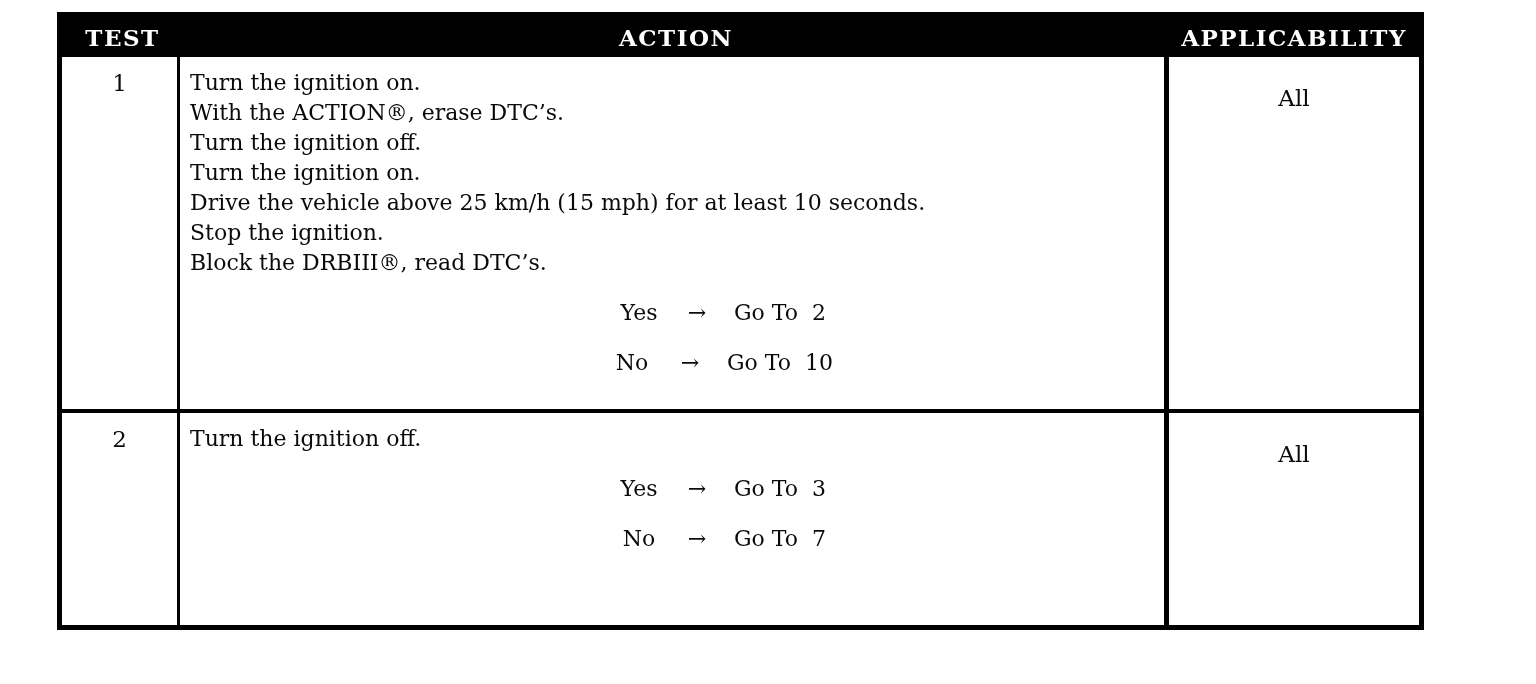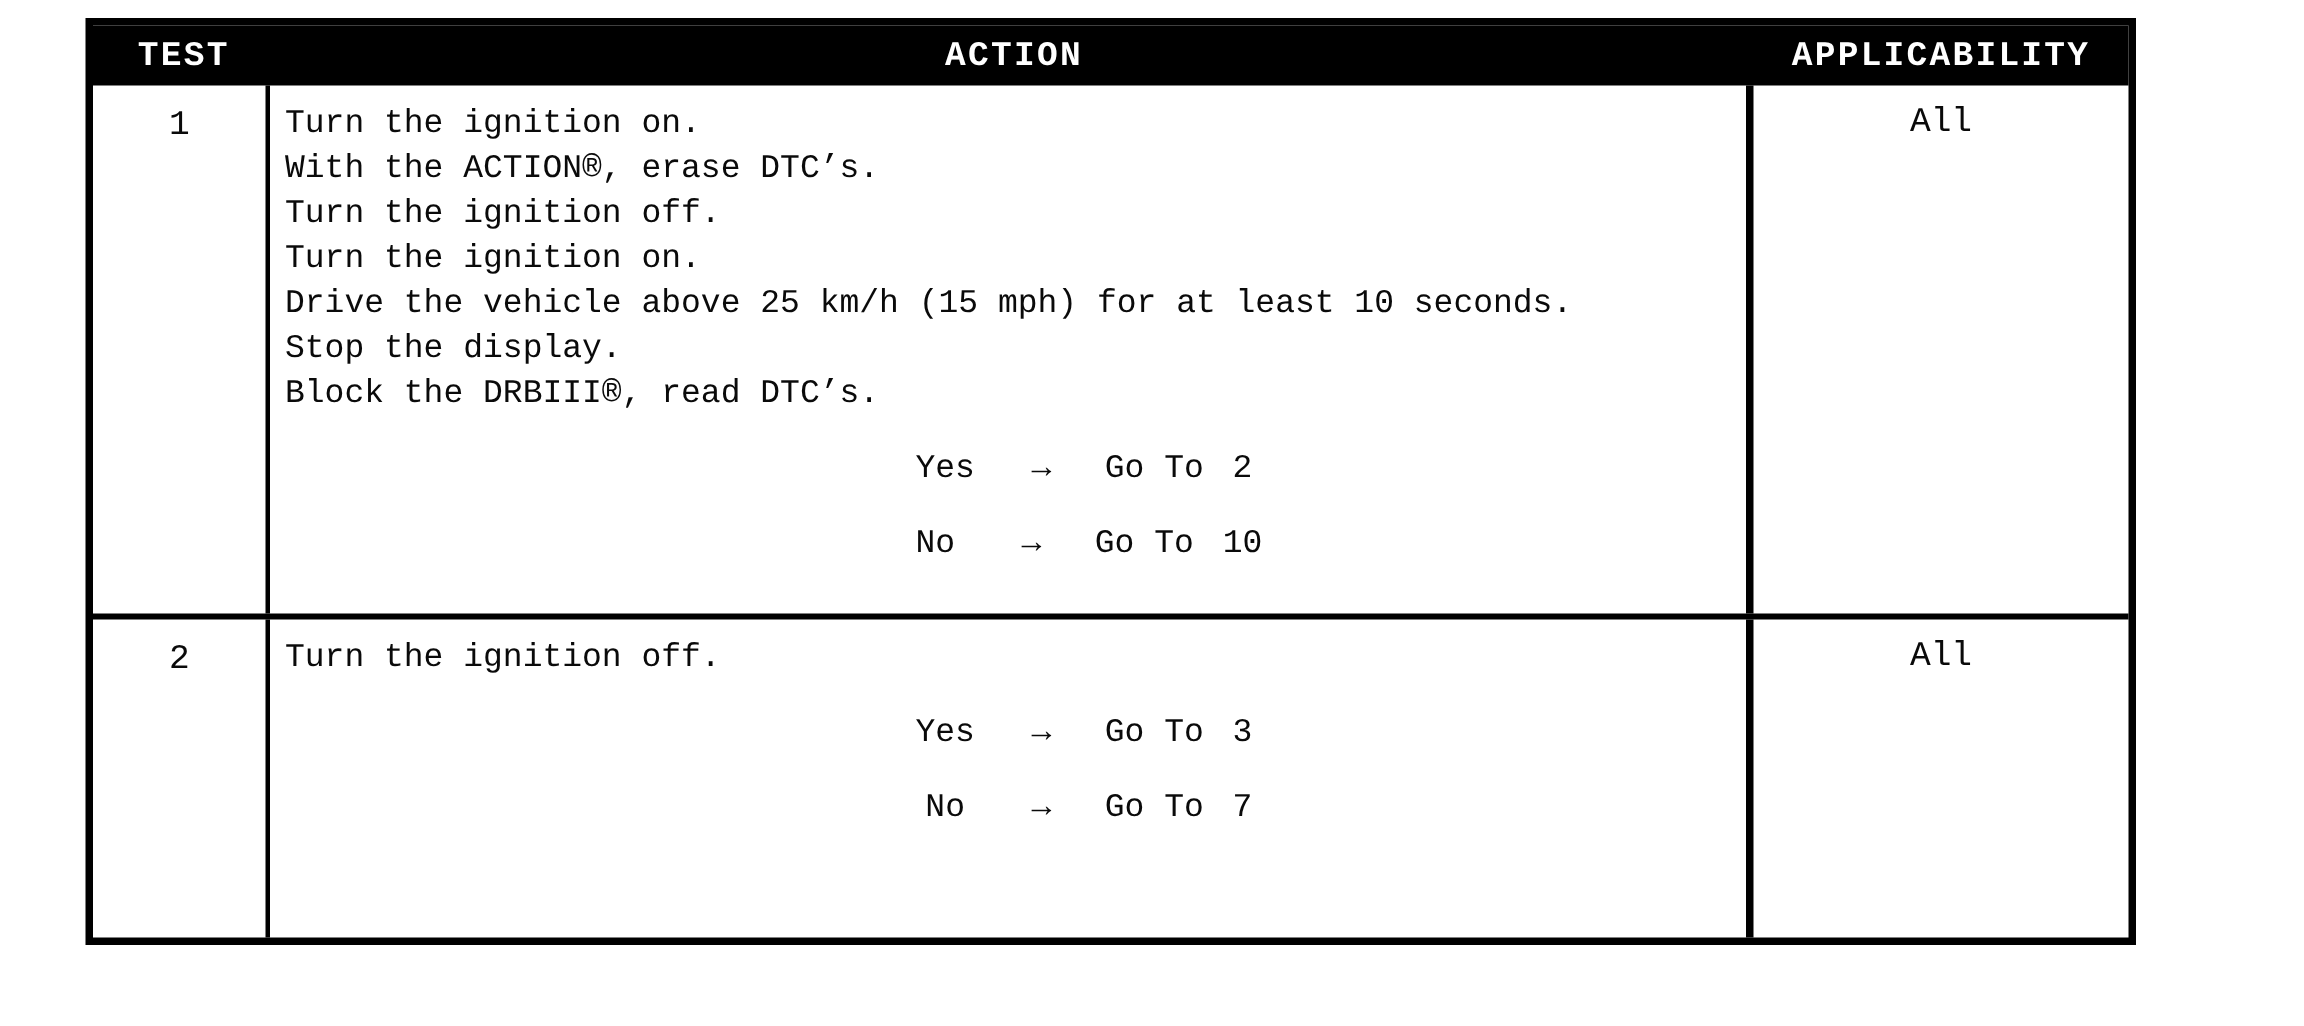--- a/index.html
+++ b/index.html
@@ -22,21 +22,20 @@
     position: absolute;
     left: 57px;
     top: 12px;
     width: 1367px;
     height: 618px;
     border: 5px solid #000000;
     box-sizing: border-box;
     display: flex;
     flex-direction: column;
     background: #ffffff;
-    font-family: Liberation Mono, monospace;
   }
   
   .thead {
     height: 40px;
     background: #000000;
     color: #ffffff;
     display: flex;
     align-items: center;
     font-weight: bold;
     font-size: 23px;
@@ -65,21 +64,21 @@
   .td-action {
     flex: 1;
     border-right: 5px solid #000000;
     padding: 11px 12px 0 10px;
     font-size: 22px;
     line-height: 30px;
   }
   .td-app {
     width: 250px;
     text-align: center;
-    padding-top: 11px;
+    padding-top: 28px;
     font-size: 23px;
   }
   .aline { white-space: nowrap; }
   .answer { margin-top: 20px; margin-left: 95px; white-space: nowrap; text-align: center; }
   .ans-label { display: inline-block; width: 56px; }
   .ans-arrow { display: inline-block; width: 46px; }
   .ans-goto  { display: inline-block; width: 78px; }
   .ans-target { display: inline-block; }
 </style>
 </head>
@@ -95,21 +94,21 @@
     </div>
 
     <div class="trow trow-1">
       <div class="td td-test">1</div>
       <div class="td td-action">
         <div class="aline">Turn the ignition on.</div>
         <div class="aline">With the ACTION®, erase DTC’s.</div>
         <div class="aline">Turn the ignition off.</div>
         <div class="aline">Turn the ignition on.</div>
         <div class="aline">Drive the vehicle above 25 km/h (15 mph) for at least 10 seconds.</div>
-        <div class="aline">Stop the display.</div>
+        <div class="aline">Stop the ignition.</div>
         <div class="aline">Block the DRBIII®, read DTC’s.</div>
         <div class="answer">
           <span class="ans-label">Yes</span>
           <span class="ans-arrow">→</span>
           <span class="ans-goto">Go To</span>
           <span class="ans-target">2</span>
         </div>
         <div class="answer">
           <span class="ans-label">No</span>
           <span class="ans-arrow">→</span>

